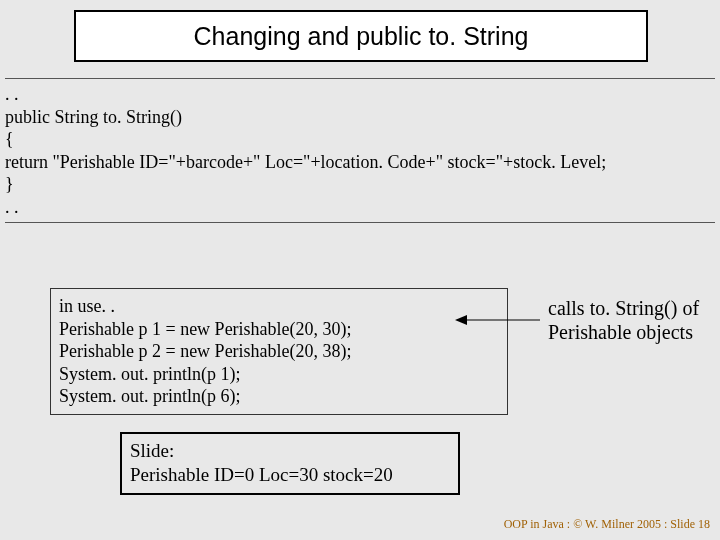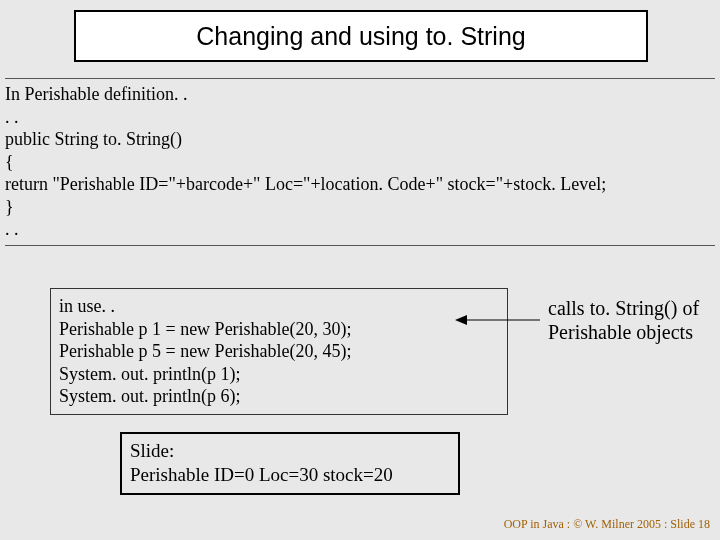--- a/index.html
+++ b/index.html
@@ -81,37 +81,36 @@
     left: 455px;
     top: 310px;
     width: 85px;
     height: 20px;
   }
 </style>
 </head>
 <body>
 
 <div class="title-box">
-  <span>Changing and using to. String</span>
+  <span>Changing and public to. String</span>
 </div>
 
 <div class="code-def">
-  <div>In Perishable definition. .</div>
   <div>. .</div>
   <div>public String to. String()</div>
   <div>{</div>
   <div> return "Perishable ID="+barcode+" Loc="+location. Code+" stock="+stock. Level;</div>
   <div>}</div>
   <div>. .</div>
 </div>
 
 <div class="inuse-box">
   <div>in use. .</div>
   <div>Perishable p 1 = new Perishable(20, 30);</div>
-  <div>Perishable p 5 = new Perishable(20, 45);</div>
+  <div>Perishable p 2 = new Perishable(20, 38);</div>
   <div>System. out. println(p 1);</div>
   <div>System. out. println(p 6);</div>
 </div>
 
 <svg class="arrow" viewBox="0 0 85 20">
   <line x1="85" y1="10" x2="10" y2="10" stroke="#000" stroke-width="1"></line>
   <polygon points="0,10 12,5 12,15" fill="#000"></polygon>
 </svg>
 
 <div class="callout">

